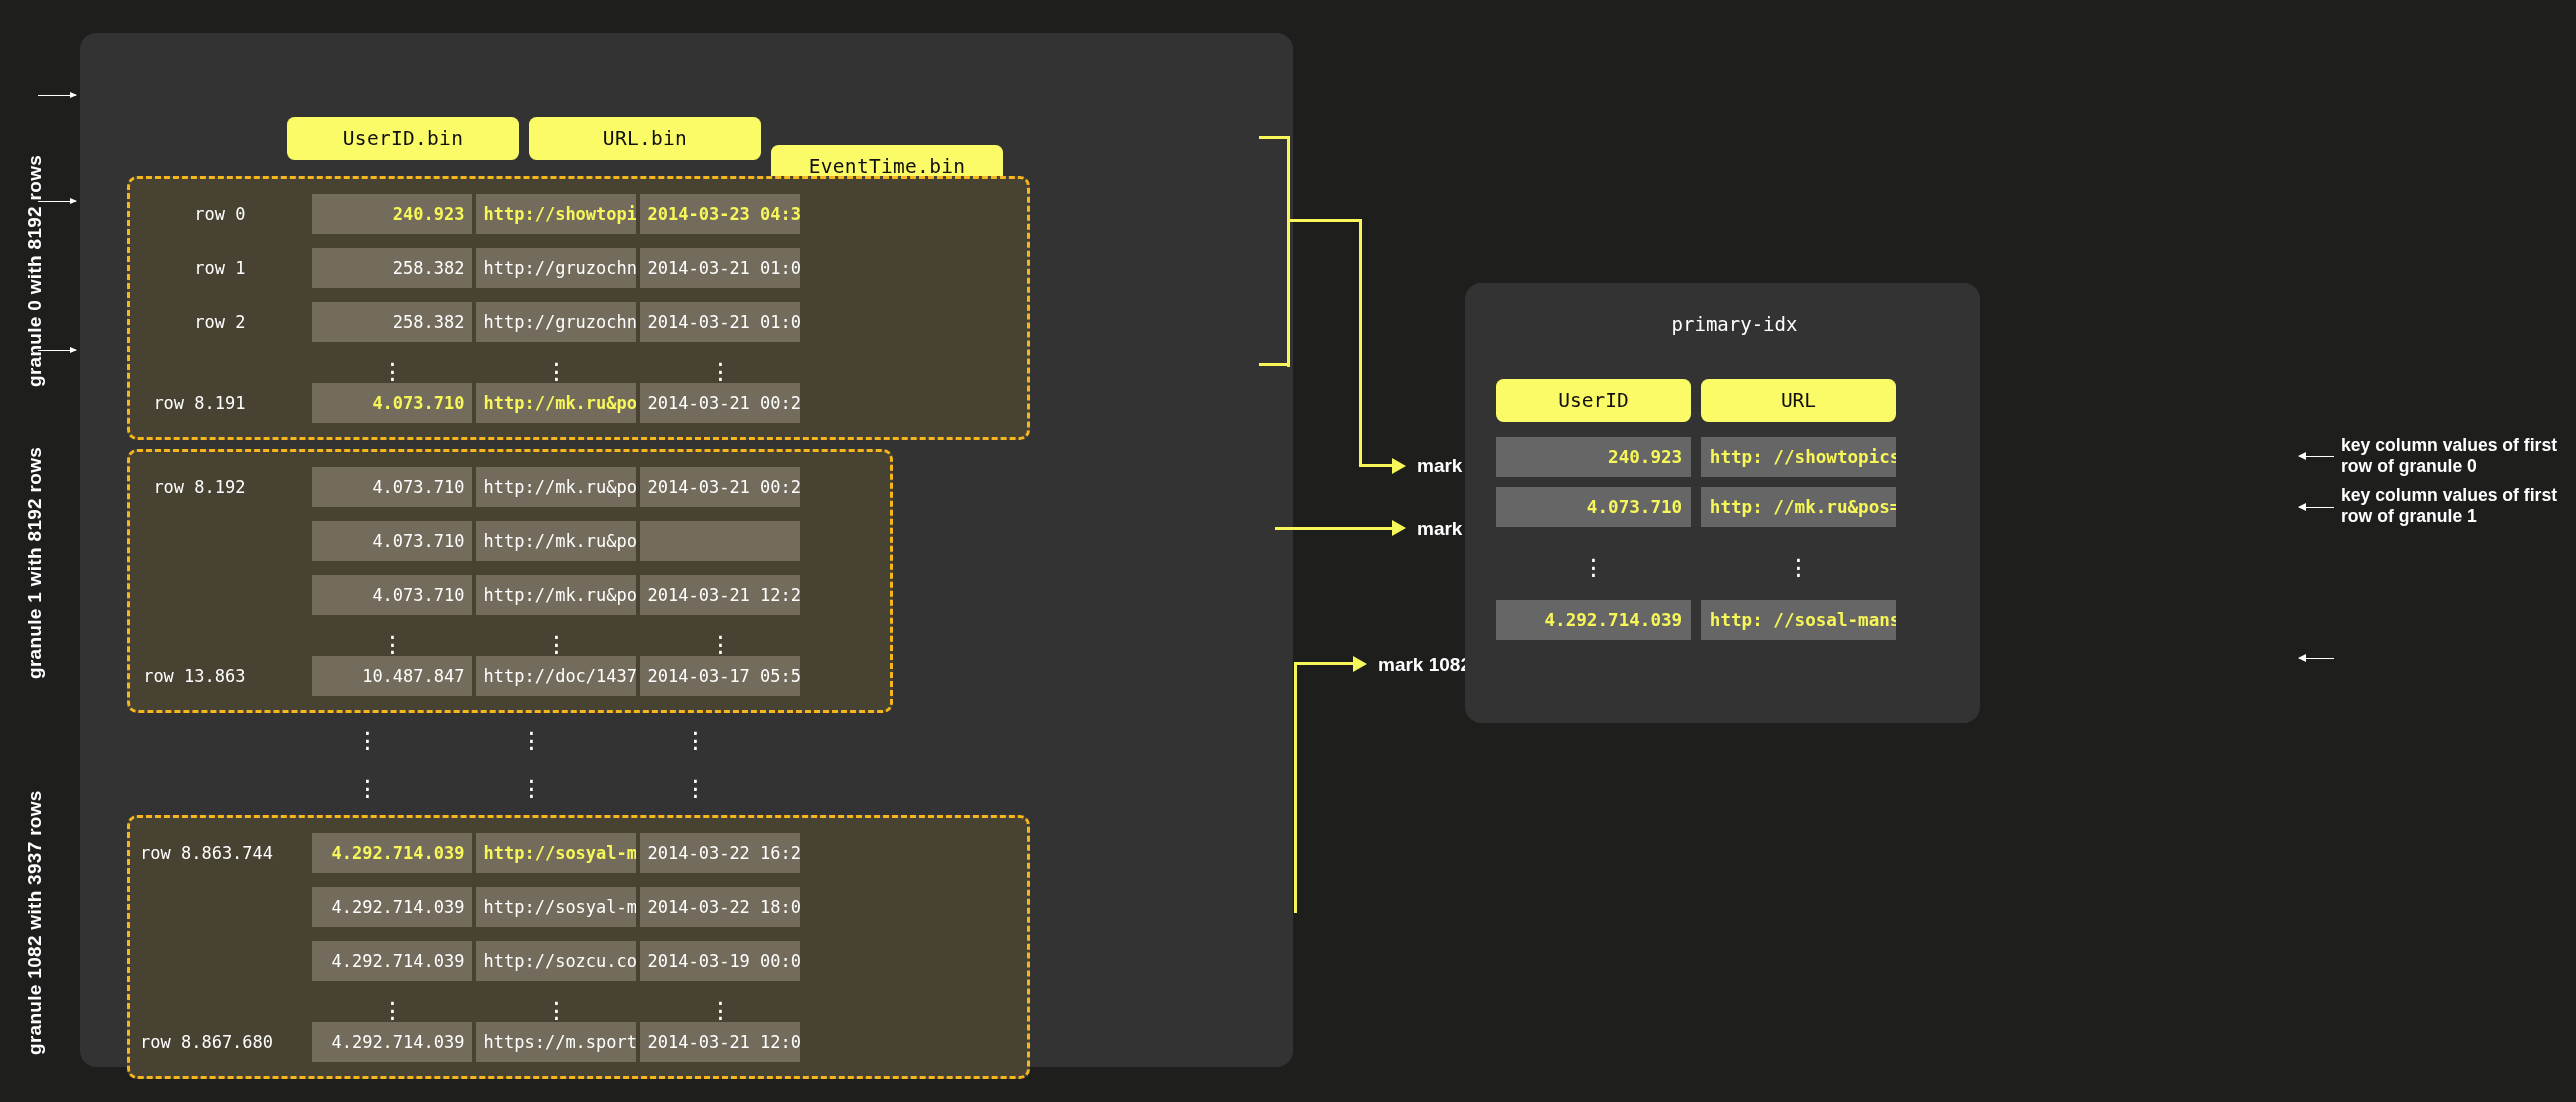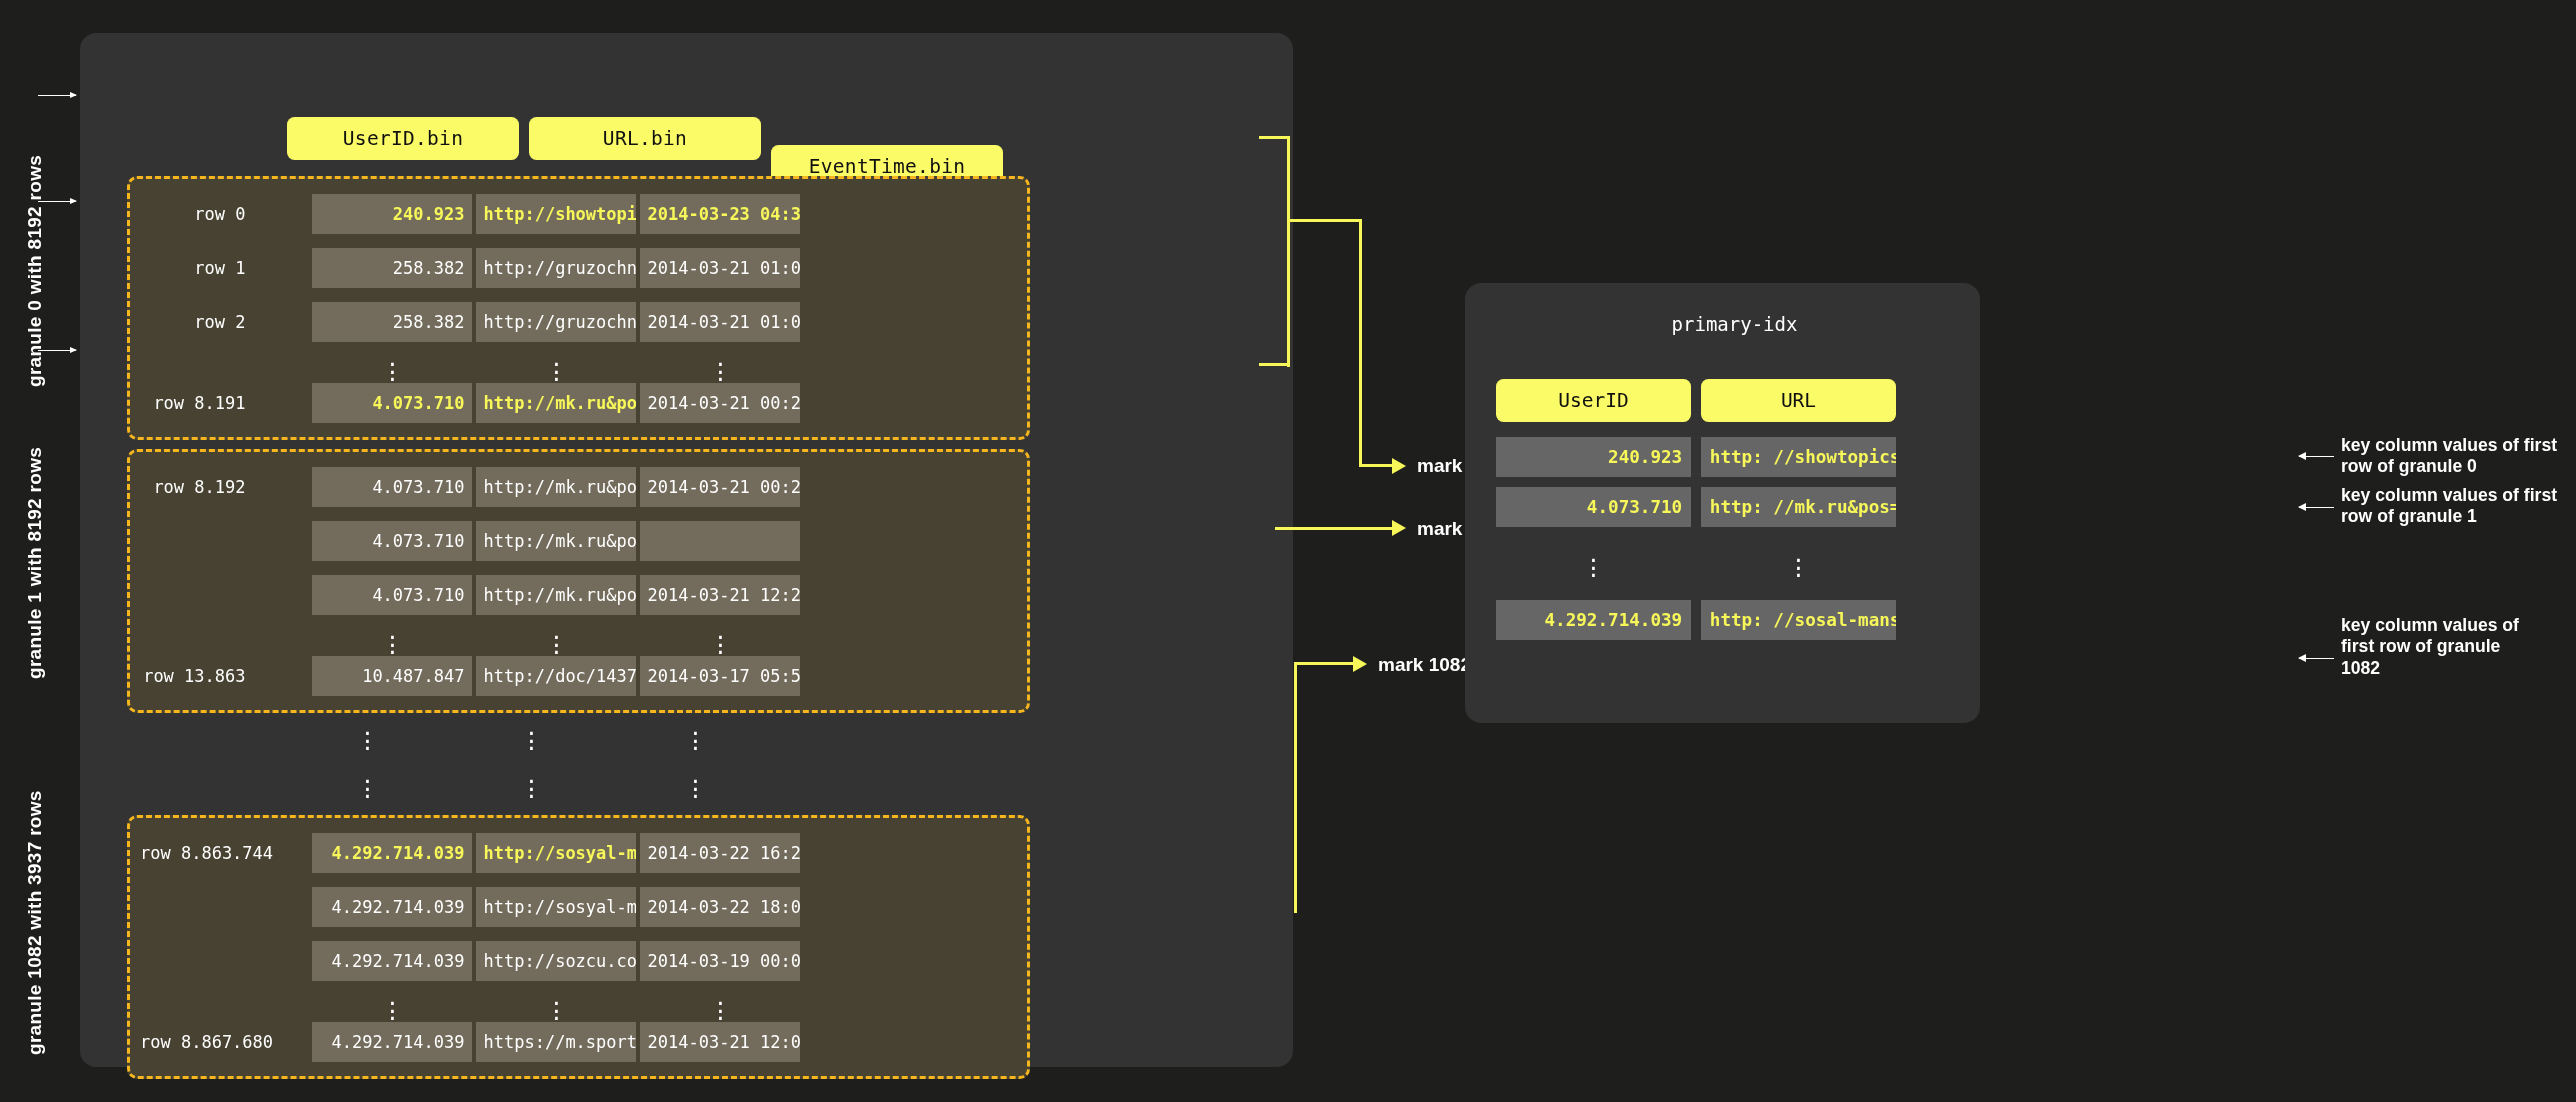--- a/index.html
+++ b/index.html
@@ -252,21 +252,21 @@
         </div>
 
       <div class="rowline" style="top:204px;padding-left:29px;">
         <div class="rowlabel">row 8.191</div>
         <div class="cell num key" style="left:182px; width:160px;">4.073.710</div>
         <div class="cell key" style="left:346px; width:160px;">http://mk.ru&amp;pos=3_0</div>
         <div class="cell" style="left:510px; width:160px;">2014-03-21 00:26:41</div>
       </div>
     </div>
 
-    <div class="granule" style="left:25px; top:416px; width:903px; height:264px;">
+    <div class="granule" style="left:25px; top:416px; width:766px; height:264px;">
 
       <div class="rowline" style="top:15px;">
         <div class="rowlabel">row 8.192</div>
         <div class="cell num" style="left:182px; width:160px;">4.073.710</div>
         <div class="cell" style="left:346px; width:160px;">http://mk.ru&amp;pos=3_0</div>
         <div class="cell" style="left:510px; width:160px;">2014-03-21 00:27:07</div>
       </div>
 
       <div class="rowline" style="top:69px;">
         <div class="rowlabel"></div>
@@ -431,16 +431,15 @@
     <div class="idx-cell" style="left:236px; top:317px; width:195px;">http: //sosal-mansetleri...</div>
   </div>
 
   <div class="annot-arrow" style="left:2299px; top:456px;"></div>
   <div class="annot" style="left:2341px; top:435px;">key column values of first row of granule 0</div>
 
   <div class="annot-arrow" style="left:2299px; top:507px;"></div>
   <div class="annot" style="left:2341px; top:485px;">key column values of first row of granule 1</div>
 
   <div class="annot-arrow" style="left:2299px; top:658px;"></div>
-  <div class="annot" style="left:2341px; top:615px; width:195px;">key column values of first row of granule 1082</div>
 
 </div>
 
 
 </body></html>

